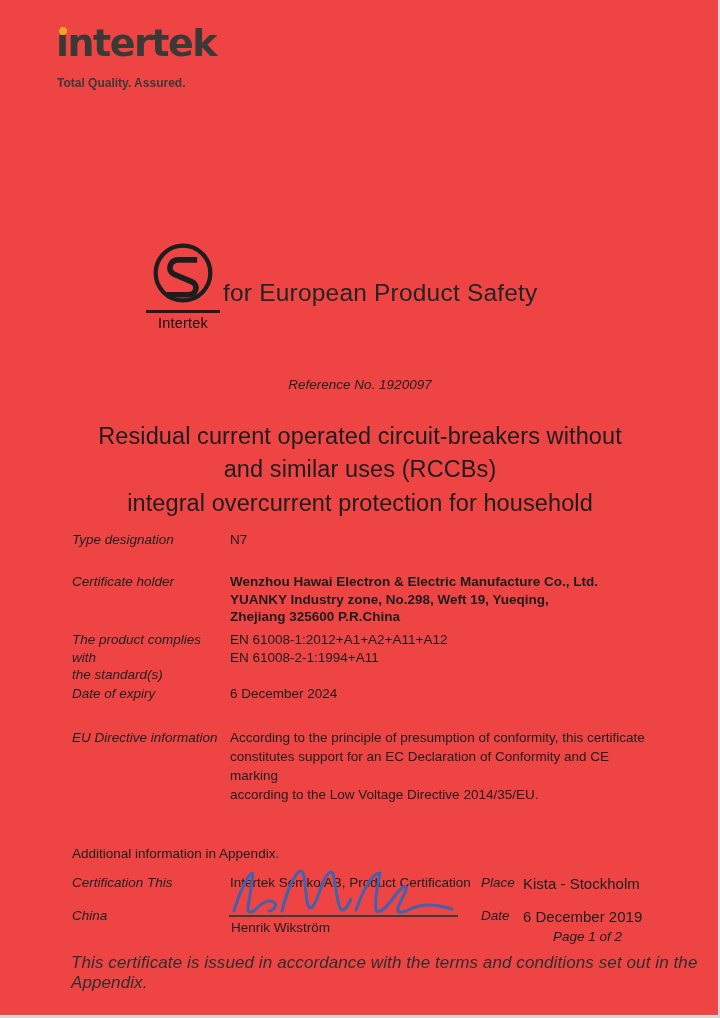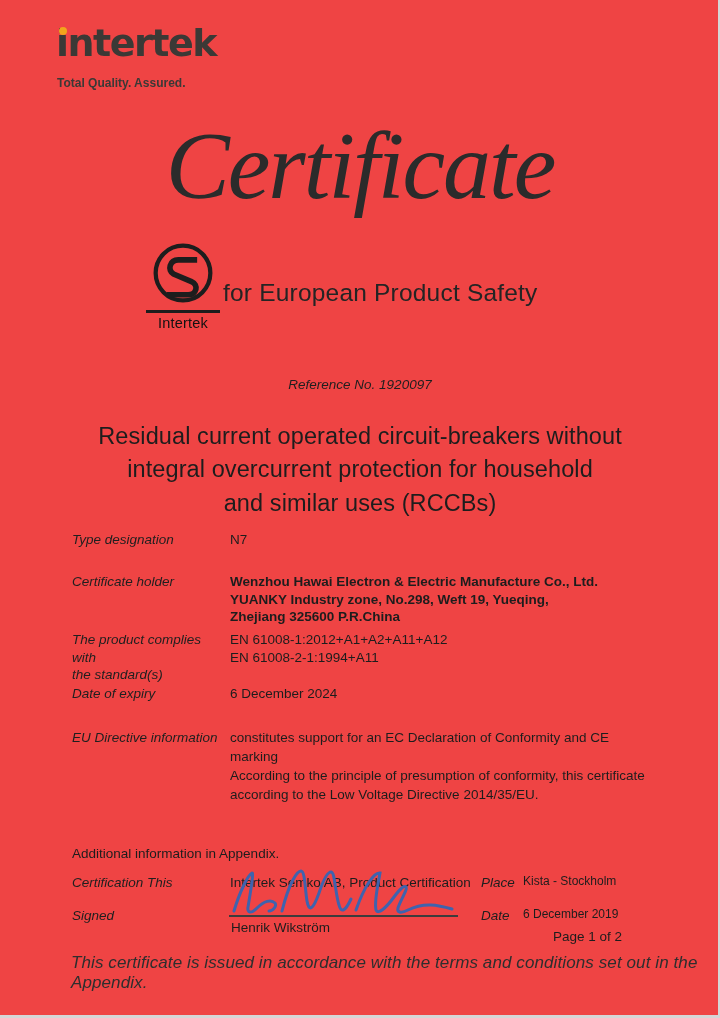--- a/index.html
+++ b/index.html
@@ -63,60 +63,59 @@
   .row-type{top:531px;}
   .row-holder{top:573px;}
   .row-std{top:631px;}
   .row-expiry{top:685px;}
   .row-eu{top:729px;}
   .row-eu .fvalue{line-height:1.4;}
   
   .appendix-note{position:absolute;left:72px;top:846px;font-size:13.5px;color:#1d1d1d;}
   .row-certbody{top:874px;}
   .col-label{position:absolute;left:481px;width:40px;font-style:italic;font-size:13.5px;color:#1f1f1f;}
-  .col-value{position:absolute;left:523px;width:170px;font-size:12px;color:#1d1d1d;}
+  .col-value{position:absolute;left:523px;width:170px;font-size:15px;color:#1d1d1d;}
   .row-signed{top:907px;}
   .signature-svg{position:absolute;left:226px;top:869px;}
   .signature-line{position:absolute;left:229px;top:915px;width:229px;height:2px;background:#3c3c3c;}
   .signer-name{position:absolute;left:231px;top:920px;font-size:13.5px;color:#1d1d1d;}
-  .page-indicator{position:absolute;left:553px;top:929px;font-size:13.5px;color:#1d1d1d;}
+  .page-indicator{position:absolute;left:553px;top:929px;font-style:italic;font-size:13.5px;color:#1d1d1d;}
   .footer-note{
     position:absolute;left:71px;top:953px;
     font-style:italic;font-size:17px;color:#2e2e2e;letter-spacing:0.1px;
   }
 </style>
 </head>
 <body>
 
 <div class="page">
 
   <div class="logo-wrap">
     <div class="logo-text">intertek</div>
     <div class="logo-dot"></div>
   </div>
   <div class="tagline">Total Quality. Assured.</div>
 
-  <div class="cert-title">Certificate</div>
 
   <div class="mark-block">
     <svg width="68" height="66" viewBox="0 0 72 70">
       <circle cx="36" cy="34" r="29" fill="none" stroke="#1d1d1d" stroke-width="4.5"></circle>
       <path d="M 51 20 L 31 20 C 22 20 19 31 26 35 L 45 43 C 53 46.5 50.5 57 41.5 57 L 19 57" fill="none" stroke="#1d1d1d" stroke-width="6" stroke-linecap="butt"></path>
     </svg>
     <div class="mark-underline"></div>
     <div class="mark-label">Intertek</div>
   </div>
   <div class="subtitle">for European Product Safety</div>
 
   <div class="reference">Reference No. 1920097</div>
 
   <div class="product-title">
     <div>Residual current operated circuit-breakers without</div>
+    <div>and similar uses (RCCBs)</div>
     <div>integral overcurrent protection for household</div>
-    <div>and similar uses (RCCBs)</div>
   </div>
 
   <div class="frow row-type">
     <div class="flabel">Type designation</div>
     <div class="fvalue">N7</div>
   </div>
 
   <div class="frow row-holder">
     <div class="flabel">Certificate holder</div>
     <div class="fvalue bold">
@@ -138,22 +137,22 @@
   </div>
 
   <div class="frow row-expiry">
     <div class="flabel">Date of expiry</div>
     <div class="fvalue">6 December 2024</div>
   </div>
 
   <div class="frow row-eu">
     <div class="flabel">EU Directive information</div>
     <div class="fvalue">
+      <div>According to the principle of presumption of conformity, this certificate</div>
       <div>constitutes support for an EC Declaration of Conformity and CE marking</div>
-      <div>According to the principle of presumption of conformity, this certificate</div>
       <div>according to the Low Voltage Directive 2014/35/EU.</div>
     </div>
   </div>
 
   <div class="appendix-note">Additional information in Appendix.</div>
 
   <div class="frow row-certbody">
     <div class="flabel">Certification This</div>
     <div class="fvalue">Intertek Semko AB, Product Certification</div>
     <div class="col-label">Place</div>
@@ -162,21 +161,21 @@
 
   <svg class="signature-svg" width="235" height="46" viewBox="0 0 235 46">
     <g fill="none" stroke="#3f63ae" stroke-width="3" stroke-linecap="round">
       <path d="M8 42 C14 22 22 6 26 4 C28 3 24 26 22 38 C21 44 25 45 31 39 C38 32 45 30 49 34 C51 37 47 42 43 42"></path>
       <path d="M56 42 C63 14 71 2 75 2 C79 2 79 20 81 32 C83 43 87 41 93 24 C97 12 101 3 105 3 C109 3 109 23 113 36 C115 44 119 43 125 30"></path>
       <path d="M130 41 C138 18 148 3 154 4 C152 16 148 32 150 41 C152 46 160 39 168 28 C174 20 178 16 180 18 C182 20 174 32 172 39 C171 43 174 45 182 41 C198 33 212 36 226 40"></path>
     </g>
   </svg>
 
   <div class="frow row-signed">
-    <div class="flabel">Signed</div>
+    <div class="flabel">China</div>
     <div class="col-label">Date</div>
     <div class="col-value">6 December 2019</div>
   </div>
 
   <div class="signature-line"></div>
   <div class="signer-name">Henrik Wikström</div>
   <div class="page-indicator">Page 1 of 2</div>
 
   <div class="footer-note">This certificate is issued in accordance with the terms and conditions set out in the Appendix.</div>
 

